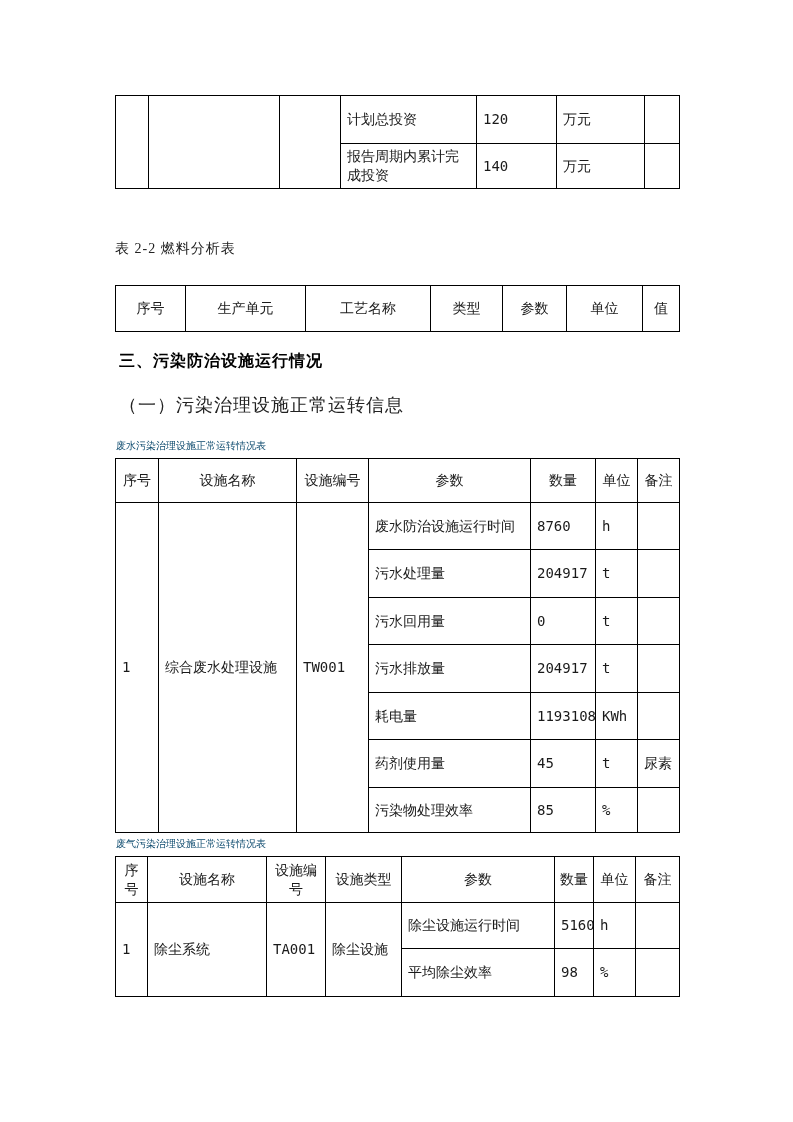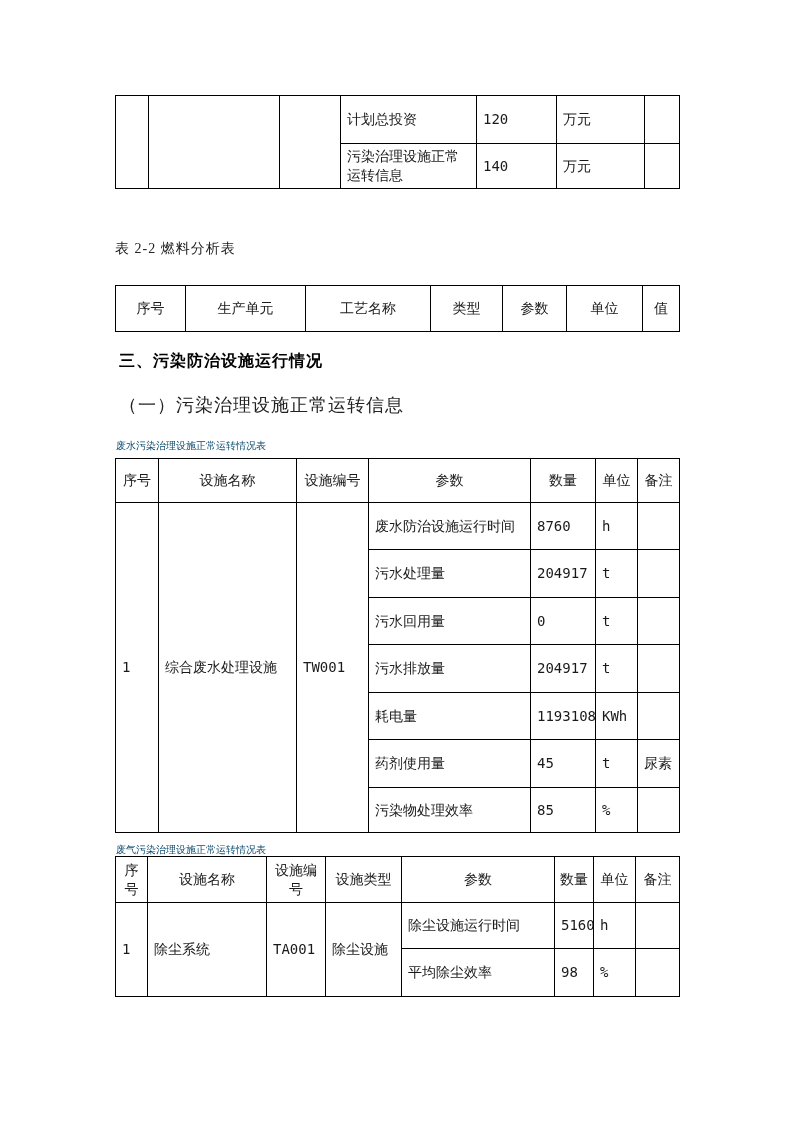--- a/index.html
+++ b/index.html
@@ -82,21 +82,21 @@
       <tr style="height:48px">
         <td rowspan="2"></td>
         <td rowspan="2"></td>
         <td rowspan="2"></td>
         <td>计划总投资</td>
         <td class="num">120</td>
         <td>万元</td>
         <td></td>
       </tr>
       <tr style="height:45px">
-        <td>污染治理设施正常运转信息</td>
+        <td>报告周期内累计完成投资</td>
         <td class="num">140</td>
         <td>万元</td>
         <td></td>
       </tr>
     </tbody>
   </table>
 
   <div class="abs table-title" style="left:115px; top:240px; width:564px;">表 2-2 燃料分析表</div>
 
   <table class="abs" style="left:115px; top:285px; width:564px;">
@@ -189,21 +189,21 @@
       </tr>
       <tr style="height:45px">
         <td>污染物处理效率</td>
         <td class="num">85</td>
         <td>%</td>
         <td></td>
       </tr>
     </tbody>
   </table>
 
-  <div class="abs tbl-label" style="left:116px; top:837px;margin-top:6px;">废气污染治理设施正常运转情况表</div>
+  <div class="abs tbl-label" style="left:116px; top:837px;">废气污染治理设施正常运转情况表</div>
 
   <table class="abs" style="left:115px; top:856px; width:564px;">
     <colgroup>
       <col style="width:32px">
         <col style="width:119px">
         <col style="width:59px">
       <col style="width:76px">
         <col style="width:153px">
         <col style="width:39px">
       <col style="width:42px">

